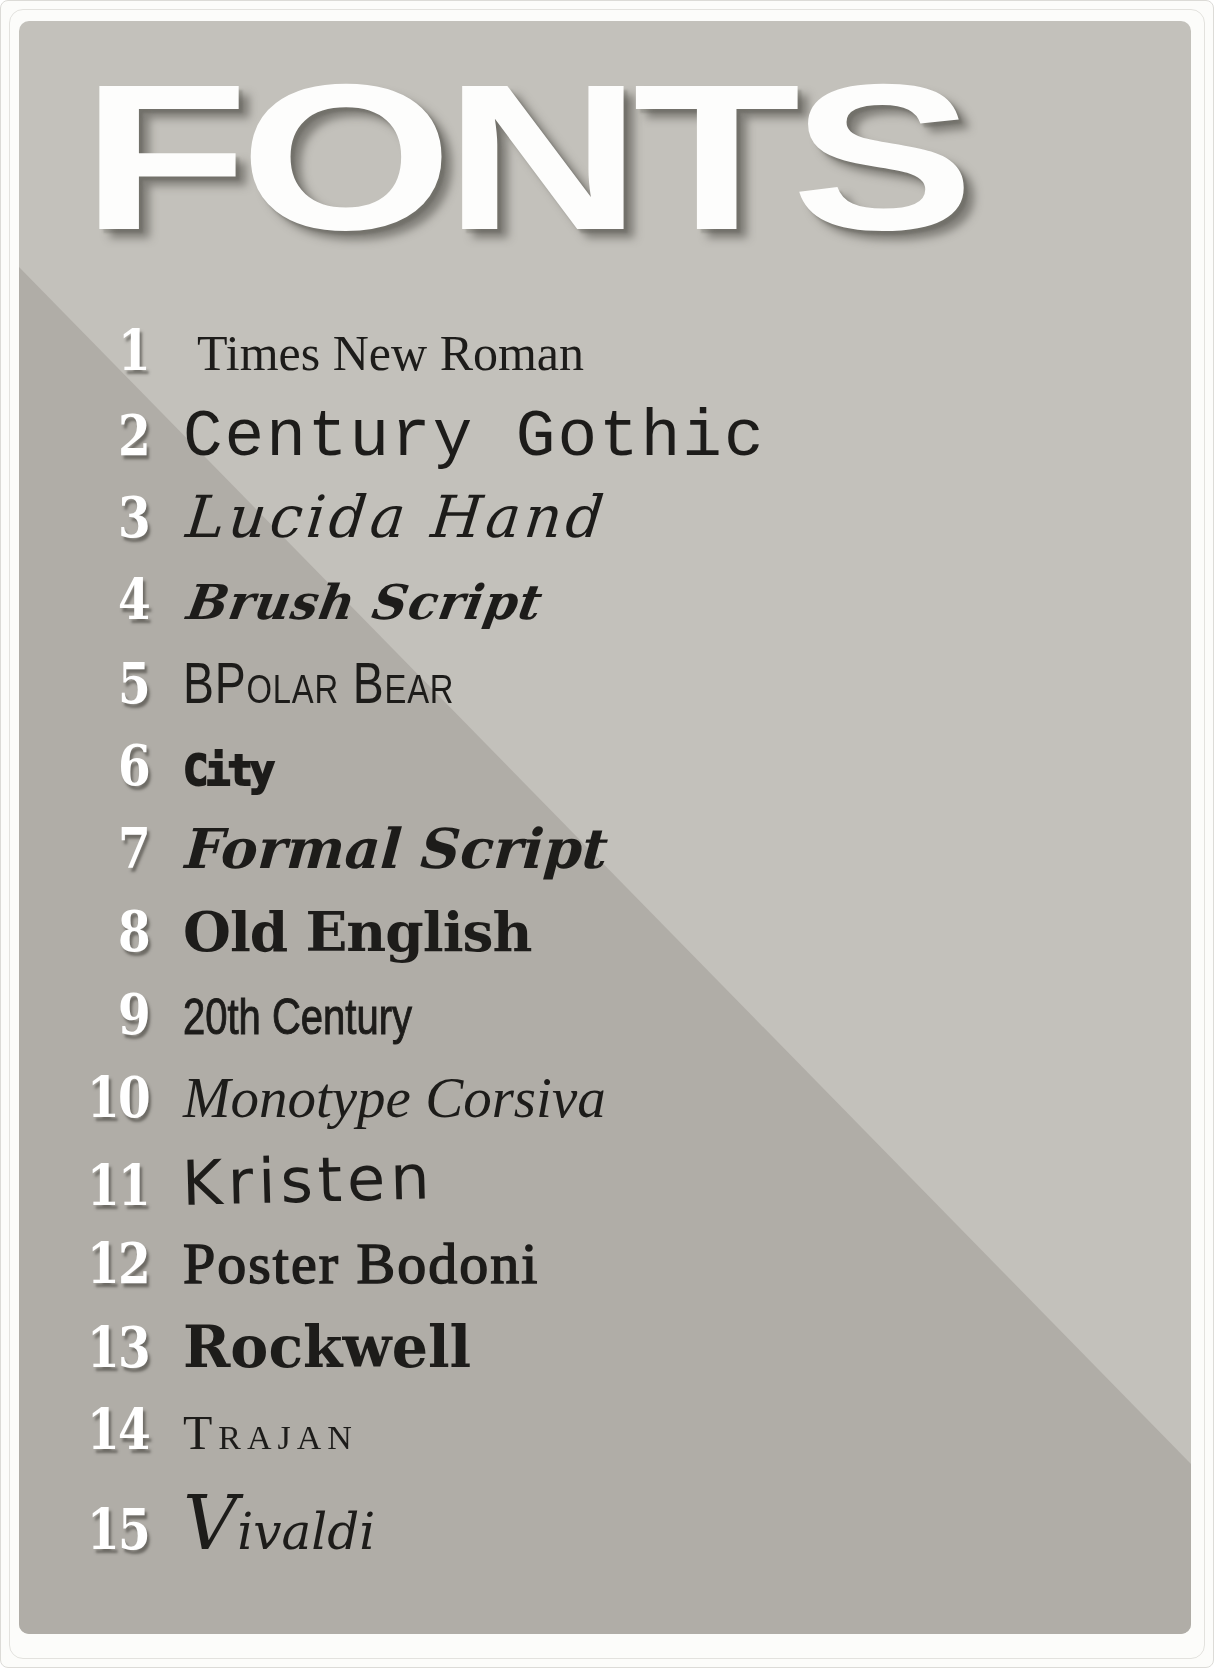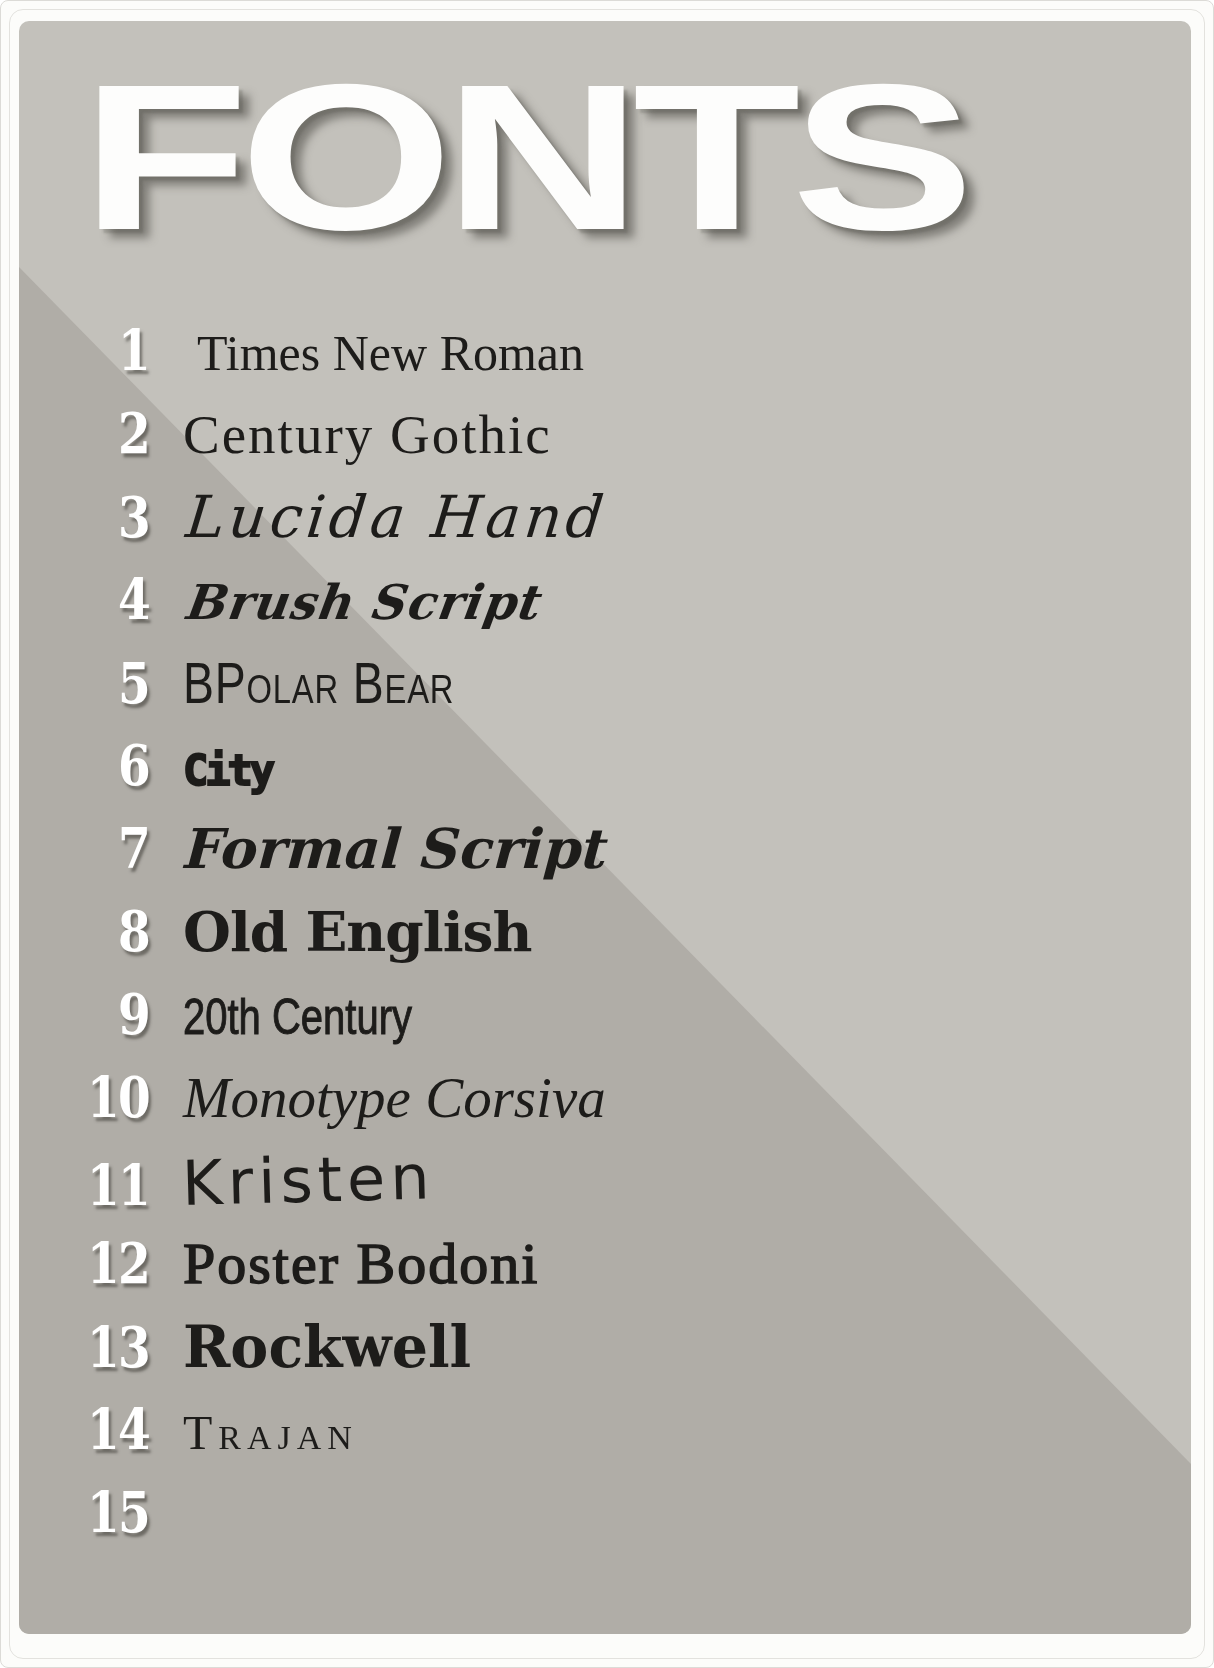--- a/index.html
+++ b/index.html
@@ -46,21 +46,21 @@
     color:var(--number,#ffffff);letter-spacing:-2px;
     text-shadow:3px 4px 3px rgba(55,53,48,.55);
     transform:scaleX(.84);transform-origin:right bottom;
   }
   .label{
     margin-left:34px;color:var(--ink,#1d1c1a);
     white-space:nowrap;display:inline-block;transform-origin:left bottom;
   }
   
   .f0{font-family:"Liberation Serif", serif;font-size:50px;margin-left:48px;}
-  .f1{font-family:Liberation Serif, serif;font-size:55px;letter-spacing:2px;}
+  .f1{font-family:Liberation Mono, monospace;font-size:66px;letter-spacing:2px;}
   .f2{font-family:"DejaVu Serif", serif;font-style:italic;font-size:58px;letter-spacing:4px;transform:skewX(-6deg);}
   .f3{font-family:"DejaVu Serif", serif;font-style:italic;font-weight:bold;font-size:48px;letter-spacing:1px;transform:skewX(-10deg);}
   .f4{font-family:"Liberation Sans", sans-serif;font-variant:small-caps;font-size:58px;letter-spacing:1px;transform:scaleX(.8);}
   .f5{font-family:"DejaVu Sans Mono", monospace;font-weight:bold;font-size:42px;letter-spacing:-3px;-webkit-text-stroke:2px var(--ink,#1d1c1a);}
   .f6{font-family:"DejaVu Serif", serif;font-style:italic;font-weight:bold;font-size:55px;transform:skewX(-4deg);}
   .f7{font-family:"DejaVu Serif", serif;font-weight:bold;font-size:55px;letter-spacing:-1px;}
   .f8{font-family:"Liberation Sans", sans-serif;font-size:50px;-webkit-text-stroke:1px var(--ink,#1d1c1a);transform:scaleX(.8);}
   .f9{font-family:"Liberation Serif", serif;font-style:italic;font-size:57px;}
   .f10{font-family:"DejaVu Sans", sans-serif;font-size:62px;letter-spacing:5px;transform:rotate(-1.5deg);}
   .f11{font-family:"Liberation Serif", serif;font-weight:normal;font-size:58px;letter-spacing:2px;-webkit-text-stroke:1.5px var(--ink,#1d1c1a);}
@@ -130,16 +130,17 @@
       <div class="row">
         <span class="num">13</span>
         <span class="label f12">Rockwell</span>
       </div>
       <div class="row">
         <span class="num">14</span>
         <span class="label f13">Trajan</span>
       </div>
       <div class="row">
         <span class="num">15</span>
+        <span class="label f14">Vivaldi</span>
       </div>
     </div>
   </div>
 </div>
 
 </body></html>

